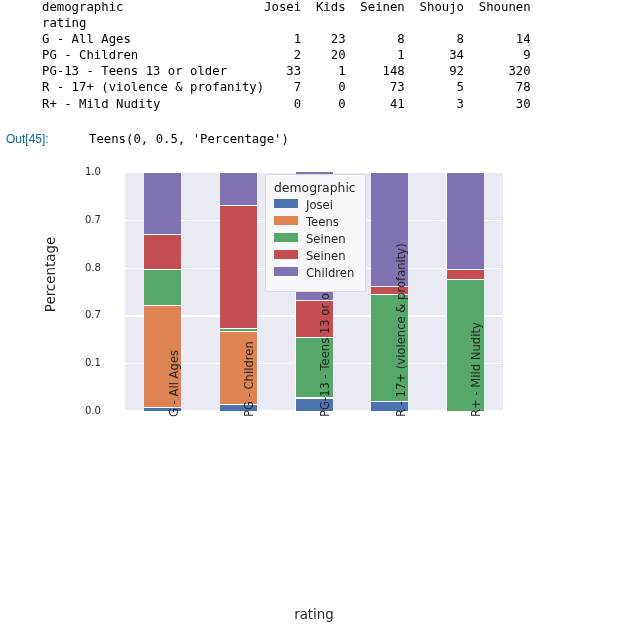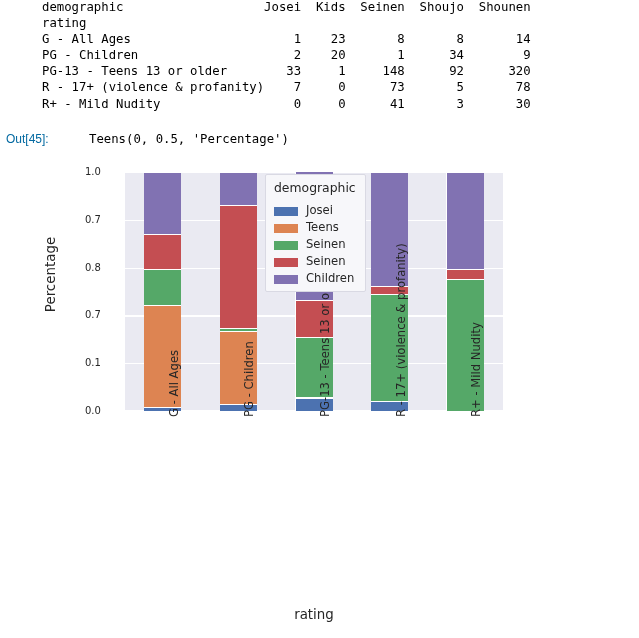--- a/index.html
+++ b/index.html
@@ -169,21 +169,21 @@
   }
   #legend-title {
     font-size: 12.4px;
     color: #262626;
     margin-bottom: 4px;
     line-height: 14px;
     white-space: nowrap;
   }
   .legend-row {
     display: flex;
-    align-items: flex-end;
+    align-items: flex-start;
     height: 17px;
   }
   .legend-swatch {
     width: 24px;
     height: 9px;
     margin-right: 8px;
     flex: none;
   }
   .legend-label {
     font-size: 11.6px;

